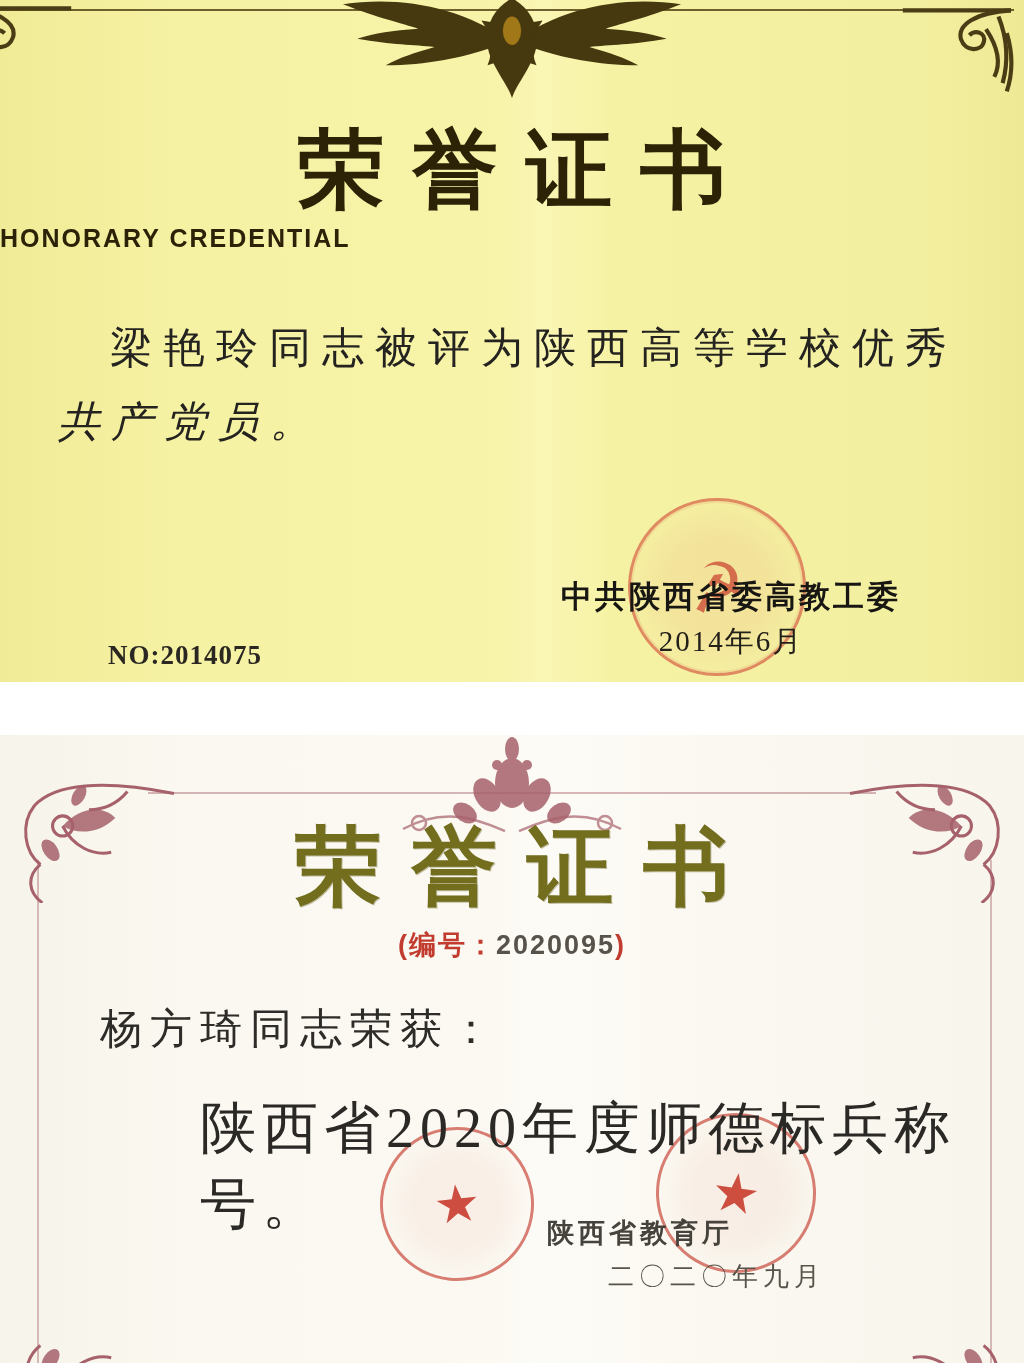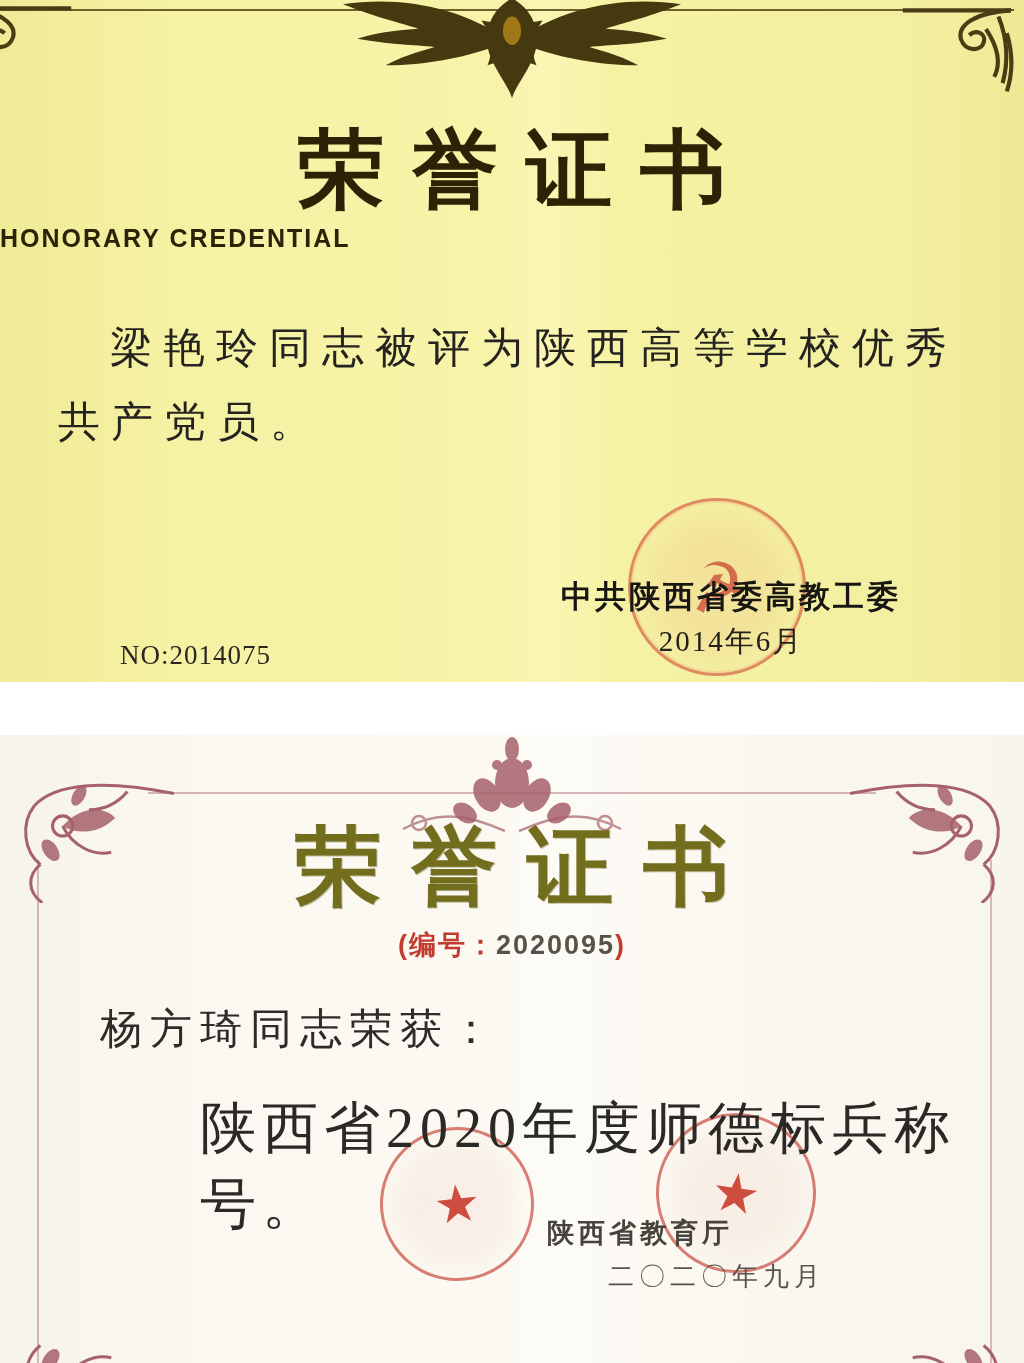--- a/index.html
+++ b/index.html
@@ -17,26 +17,26 @@
   .wing-emblem { position:absolute; left:50%; transform:translateX(-50%); top:-10px; width:360px; height:112px; }
 
   .t-title { position:absolute; top:112px; left:0; width:100%; text-align:center;
              font-size:86px; font-weight:bold; color:#2c2307; letter-spacing:28px; text-indent:28px; }
   .t-sub   { position:absolute; top:224px; left:0; width:100%; text-align:left;
              font-family:"Liberation Sans","DejaVu Sans",sans-serif;
              font-size:25px; font-weight:bold; color:#2b2208; letter-spacing:2px; }
   .t-body  { position:absolute; top:312px; left:58px; width:905px; z-index:2;
              font-size:42px; color:#242320; letter-spacing:11px; line-height:72px; }
   .t-body .l1 { display:block; padding-left:52px; }
-  .t-body .l2 { display:block; margin-top:2px; }
+  .t-body .l2 { display:block; margin-top:2px;font-style:italic; }
 
   .t-sign { position:absolute; top:576px; left:545px; width:372px; text-align:center; z-index:2; }
   .t-issuer { font-size:31px; font-weight:bold; color:#181613; letter-spacing:3px; }
   .t-date   { margin-top:4px; font-size:29px; color:#23201a; letter-spacing:2px; }
-  .t-serial { position:absolute; top:640px; left:120px; font-size:27px; color:#2a2722; letter-spacing:1px; z-index:2; }
+  .t-serial { position:absolute; top:640px; left:108px; font-size:27px; color:#2a2722; letter-spacing:1px; z-index:2;font-weight:bold; }
 
   .seal-round { border-radius:50%; display:flex; align-items:center; justify-content:center; z-index:1; }
   .seal-top { position:absolute; left:628px; top:498px; width:178px; height:178px;
               border:3px solid rgba(210,76,56,.62); transform:rotate(-10deg);
               box-shadow:inset 0 0 0 2px rgba(210,76,56,.12);
               background:radial-gradient(circle, rgba(226,110,86,.10) 40%, rgba(226,110,86,.02) 70%); }
   .seal-top .glyph { font-family:"DejaVu Sans",sans-serif; font-size:66px; color:rgba(199,64,44,.72); }
 
   
   .gap { position:absolute; left:0; top:682px; width:1024px; height:53px; background:#ffffff; }

